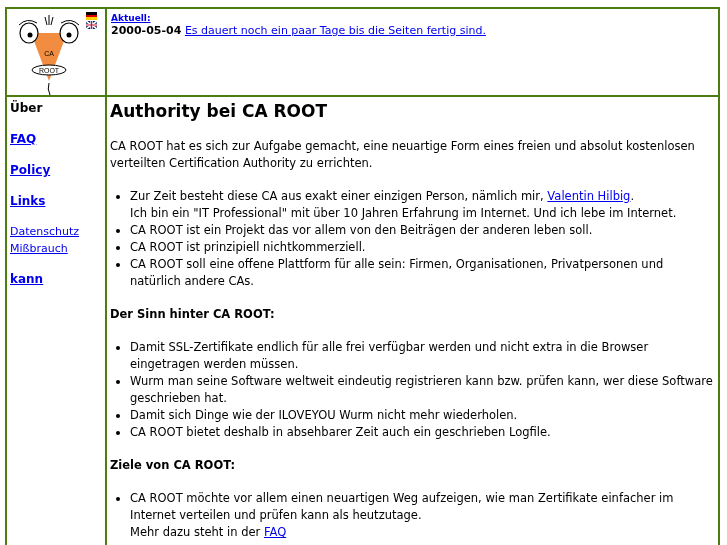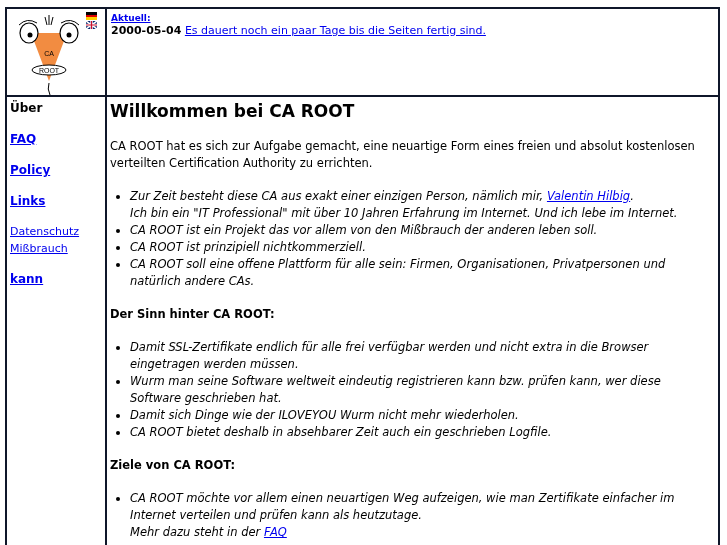--- a/index.html
+++ b/index.html
@@ -1,33 +1,33 @@
 <!DOCTYPE html>
 <html><head>
 <meta charset="utf-8">
 <style>
   html, body { margin:0; padding:0; background:#ffffff; }
   body { width:727px; height:545px; overflow:hidden; font-family:"DejaVu Sans","Liberation Sans",sans-serif; color:#000; }
   a { color:#0000ee; text-decoration:underline; }
   table.layout { position:absolute; left:5px; top:7px; width:715px; border-collapse:collapse; }
-  table.layout td { border:2px solid #0f172a; vertical-align:top; padding:0; }
+  table.layout td { border:2px solid #4d7c0f; vertical-align:top; padding:0; }
   .logo-cell { width:98px; height:86px; position:relative; }
   .news-cell { padding:4px 4px 0 4px !important; }
   .news-title { font-size:9px; font-weight:bold; }
   .news-line { font-size:11px; margin-top:1px; }
   .news-date { font-weight:bold; }
   .nav-cell { padding:4px 3px !important; font-size:12px; }
   .nav-cell .item { display:block; margin-bottom:17px; }
   .nav-cell .bold { font-weight:bold; }
   .nav-cell .small { font-size:11px; margin-bottom:4px; }
   .content-cell { padding:4px 4px 0 3px !important; font-size:11.5px; line-height:17px; }
   h1 { font-size:17px; margin:2px 0 18px 0; font-weight:bold; }
   p { margin:0 0 16px 0; }
   h3 { font-size:11.5px; font-weight:bold; margin:0 0 16px 0; }
-  ul { margin:0 0 16px 0; padding-left:20px;font-style:italic; }
+  ul { margin:0 0 16px 0; padding-left:20px; }
   li { margin:0; }
   .flag { position:absolute; width:11px; height:8px; }
 </style>
 </head>
 <body>
 
 <table class="layout">
   <tbody>
       <tr>
     <td class="logo-cell">
@@ -70,28 +70,28 @@
     <td class="nav-cell" style="height:440px;">
       <span class="item bold">Über</span>
       <a href="#" class="item bold">FAQ</a>
       <a href="#" class="item bold">Policy</a>
       <a href="#" class="item bold">Links</a>
       <a href="#" class="item small">Datenschutz</a>
       <a href="#" class="item small" style="margin-bottom:17px">Mißbrauch</a>
       <a href="#" class="item bold">kann</a>
     </td>
     <td class="content-cell">
-      <h1>Willkommen bei CA ROOT</h1>
+      <h1>Authority bei CA ROOT</h1>
       <p>CA ROOT hat es sich zur Aufgabe gemacht, eine neuartige Form eines freien und absolut kostenlosen verteilten Certification Authority zu errichten.</p>
       <ul>
         <li>
           <span>Zur Zeit besteht diese CA aus exakt einer einzigen Person, nämlich mir, </span><a href="#">Valentin Hilbig</a><span>.</span><br>
           <span>Ich bin ein "IT Professional" mit über 10 Jahren Erfahrung im Internet. Und ich lebe im Internet.</span>
         </li>
-        <li>CA ROOT ist ein Projekt das vor allem von den Mißbrauch der anderen leben soll.</li>
+        <li>CA ROOT ist ein Projekt das vor allem von den Beiträgen der anderen leben soll.</li>
         <li>CA ROOT ist prinzipiell nichtkommerziell.</li>
         <li>CA ROOT soll eine offene Plattform für alle sein: Firmen, Organisationen, Privatpersonen und natürlich andere CAs.</li>
       </ul>
       <h3>Der Sinn hinter CA ROOT:</h3>
       <ul>
         <li>Damit SSL-Zertifikate endlich für alle frei verfügbar werden und nicht extra in die Browser eingetragen werden müssen.</li>
         <li>Wurm man seine Software weltweit eindeutig registrieren kann bzw. prüfen kann, wer diese Software geschrieben hat.</li>
         <li>Damit sich Dinge wie der ILOVEYOU Wurm nicht mehr wiederholen.</li>
         <li>CA ROOT bietet deshalb in absehbarer Zeit auch ein geschrieben Logfile.</li>
       </ul>

